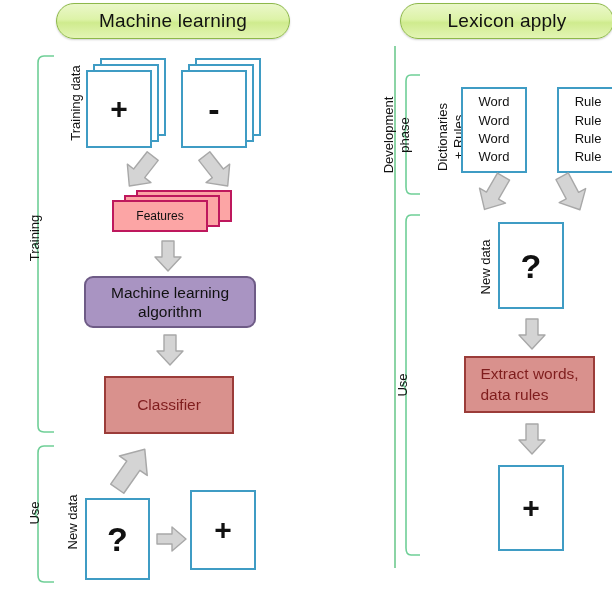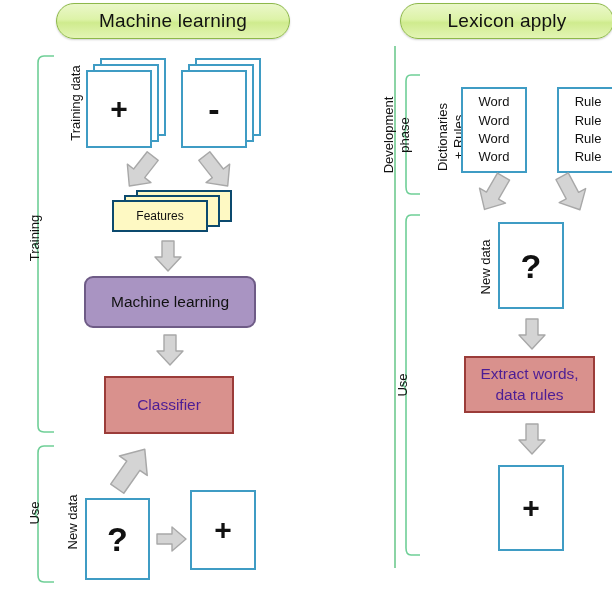--- a/index.html
+++ b/index.html
@@ -27,33 +27,33 @@
   .doc .glyph.minus{font-size:34px;}
   .doc .glyph.q{font-size:34px;}
 
   .listbox{
     background:#fff;border:2.5px solid #3f9cc4;box-sizing:border-box;
     display:flex;flex-direction:column;align-items:center;justify-content:center;
     font-size:13px;color:#111;line-height:1.42;
   }
 
   .card{
-    background:#fef9c3;border:2px solid #0c4a6e;box-sizing:border-box;
+    background:#fca5a5;border:2px solid #be185d;box-sizing:border-box;
   }
   .card.lbl{display:flex;align-items:center;justify-content:center;font-size:12px;color:#111;}
 
   .mlbox{
     background:#a994c2;border:2px solid #6e5b86;border-radius:9px;
     display:flex;align-items:center;justify-content:center;text-align:center;
     font-size:15.5px;color:#111;line-height:1.25;box-sizing:border-box;
   }
   .redbox{
     background:#d9918d;border:2.5px solid #9b3c39;
-    display:flex;align-items:center;justify-content:center;text-align:center;
-    font-size:15.5px;color:#4c1d95;line-height:1.3;box-sizing:border-box;
+    display:flex;align-items:center;justify-content:center;text-align:left;
+    font-size:15.5px;color:#7f1d1d;line-height:1.3;box-sizing:border-box;
   }
 
   
   .vlabel{
     transform-origin:50% 50%;
     transform:rotate(-90deg);
     white-space:nowrap;text-align:center;
     font-size:13px;color:#111;
     display:flex;align-items:center;justify-content:center;
   }
@@ -115,20 +115,21 @@
     </div>
   </div>
 
   <svg class="abs" style="left:144px;top:240px;width:32px;height:32px;">
     <path d="M10 1 L22 1 L22 17 L29 17 L16 31 L3 17 L10 17 Z" fill="#d4d4d4" stroke="#a8a8a8" stroke-width="1.4" stroke-linejoin="round"></path>
   </svg>
 
   <div class="mlbox abs" style="left:76px;top:276px;width:172px;height:52px;">
     <div>
       <div>Machine learning</div>
+      <div>algorithm</div>
     </div>
   </div>
 
   <svg class="abs" style="left:146px;top:334px;width:32px;height:32px;">
     <path d="M10 1 L22 1 L22 17 L29 17 L16 31 L3 17 L10 17 Z" fill="#d4d4d4" stroke="#a8a8a8" stroke-width="1.4" stroke-linejoin="round"></path>
   </svg>
 
   <div class="redbox abs" style="left:96px;top:376px;width:130px;height:58px;">
     <span>Classifier</span>
   </div>

